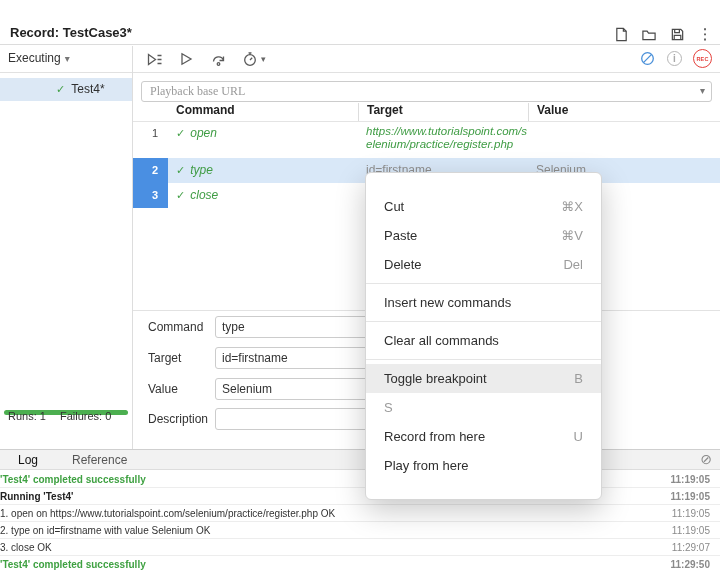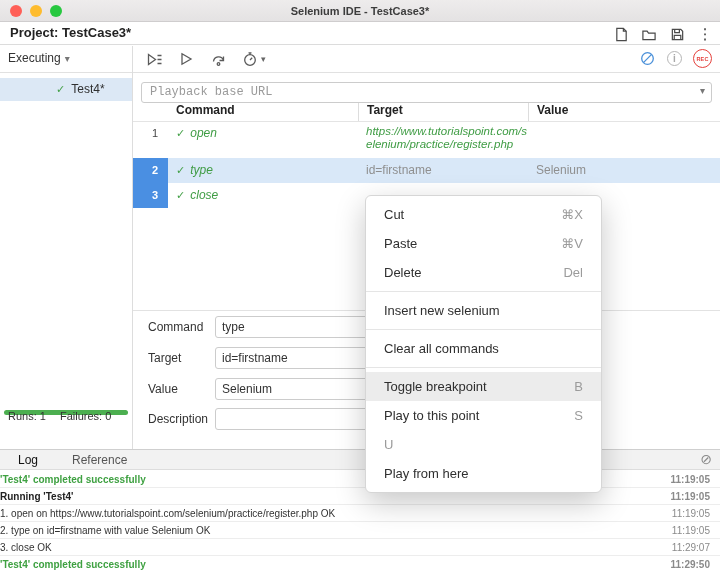--- a/index.html
+++ b/index.html
@@ -50,21 +50,21 @@
     font-size:12px; color:#2f2f2f; line-height:23px; cursor:pointer;padding-left:46px; }
   .test-item .chk { color:#43a047; margin:0 6px 0 10px; font-size:11px; }
   .progress-bar { position:absolute; left:4px; top:410px; width:124px; height:5px; border-radius:3px;
     background:#4caf50; }
   .run-stats { position:absolute; left:8px; top:410px; font-size:11px; color:#333; }
   .run-stats span { margin-right:14px; }
 
   
   .playback { position:absolute; left:141px; top:81px; width:571px; height:21px; }
   .playback input { width:100%; height:100%; border:1px solid #ccc; border-radius:3px;
-    font-size:12px; color:#333; padding:0 18px 0 8px; font-family:Liberation Mono, monospace; }
+    font-size:12px; color:#333; padding:0 18px 0 8px; font-family:Liberation Serif, serif; }
   .playback input::placeholder { color:#9a9a9a; }
   .playback .caret { position:absolute; right:7px; top:4px; font-size:10px; color:#777; pointer-events:none; }
 
   
   .thead { position:absolute; left:133px; right:0; top:103px; height:19px; border-bottom:1px solid #e4e4e4;
     display:flex; font-size:12px; font-weight:700; color:#222; }
   .c-num { width:35px; flex:none; text-align:right; padding-right:10px; }
   .c-cmd { width:190px; flex:none; padding-left:8px; }
   .c-tgt { width:170px; flex:none; padding-left:8px; }
   .c-val { flex:1; padding-left:8px; }
@@ -82,21 +82,21 @@
 
   
   .form-row { position:absolute; left:133px; right:0; height:22px; }
   .form-row label { position:absolute; left:15px; top:0; line-height:22px; font-size:12px; color:#333; }
   .form-row input { position:absolute; left:82px; top:0; width:360px; height:22px; border:1px solid #ccc;
     border-radius:3px; font-size:12px; color:#333; padding:0 6px; font-family:inherit; }
 
   
   .ctx-menu { position:absolute; left:365px; top:172px; width:237px; background:#fff;
     border:1px solid #d6d6d6; border-radius:6px; box-shadow:0 10px 30px rgba(0,0,0,.22);
-    padding:4px 0; z-index:100;margin-top:23px; }
+    padding:19px 0; z-index:100; }
   .ctx-item { height:29px; line-height:29px; padding:0 18px; font-size:13px; color:#2f2f2f;
     display:flex; justify-content:space-between; cursor:pointer; }
   .ctx-item.hover { background:#ececec; }
   .ctx-item .sc { color:#9b9b9b; }
   .ctx-sep { height:1px; background:#e5e5e5; margin:4px 0; }
 
   
   .tabbar { position:absolute; left:0; right:0; top:449px; height:21px; background:#f2f2f2;
     border-top:1px solid #cfcfcf; border-bottom:1px solid #ddd; }
   .tab { position:absolute; top:0; height:21px; line-height:20px; font-size:12px; padding:0 10px; cursor:pointer; }
@@ -108,32 +108,24 @@
     font-size:10px; color:#333; white-space:nowrap; overflow:hidden; }
   .log-row .time { position:absolute; right:10px; top:0; color:#8a8a8a; }
   .log-row.success { color:#3fa142; font-weight:700; }
   .log-row.bold { color:#222; font-weight:700; }
 </style>
 </head>
 <body>
 
 <div class="app">
 
-  <div class="titlebar">
-    <div class="traffic">
-      <span class="light red"></span>
-      <span class="light yellow"></span>
-      <span class="light green"></span>
-    </div>
-    <div class="win-title">Selenium IDE - TestCase3*</div>
-  </div>
 
   <div class="project-row">
     <div class="project-title">
-      <span>Project:</span>
+      <span>Record:</span>
       <span>TestCase3*</span>
     </div>
     <div class="proj-icons">
       <span class="icon-btn">
         <svg width="15" height="15" viewBox="0 0 16 16">
             <path d="M3 1.5 h7 l3 3 v10 h-10 z"></path>
             <path d="M10 1.5 v3 h3"></path>
           </svg>
       </span>
       <span class="icon-btn">
@@ -305,38 +297,38 @@
     <div class="ctx-item">
       <span>Paste</span>
       <span class="sc">⌘V</span>
     </div>
     <div class="ctx-item">
       <span>Delete</span>
       <span class="sc">Del</span>
     </div>
     <div class="ctx-sep"></div>
     <div class="ctx-item">
-      <span>Insert new selenium</span>
+      <span>Insert new commands</span>
       <span class="sc"></span>
     </div>
     <div class="ctx-sep"></div>
     <div class="ctx-item">
       <span>Clear all commands</span>
       <span class="sc"></span>
     </div>
     <div class="ctx-sep"></div>
     <div class="ctx-item hover">
       <span>Toggle breakpoint</span>
       <span class="sc">B</span>
     </div>
     <div class="ctx-item">
-      <span>Play to this point</span>
       <span class="sc">S</span>
     </div>
     <div class="ctx-item">
+      <span>Record from here</span>
       <span class="sc">U</span>
     </div>
     <div class="ctx-item">
       <span>Play from here</span>
       <span class="sc"></span>
     </div>
   </div>
 
 </div>
 

